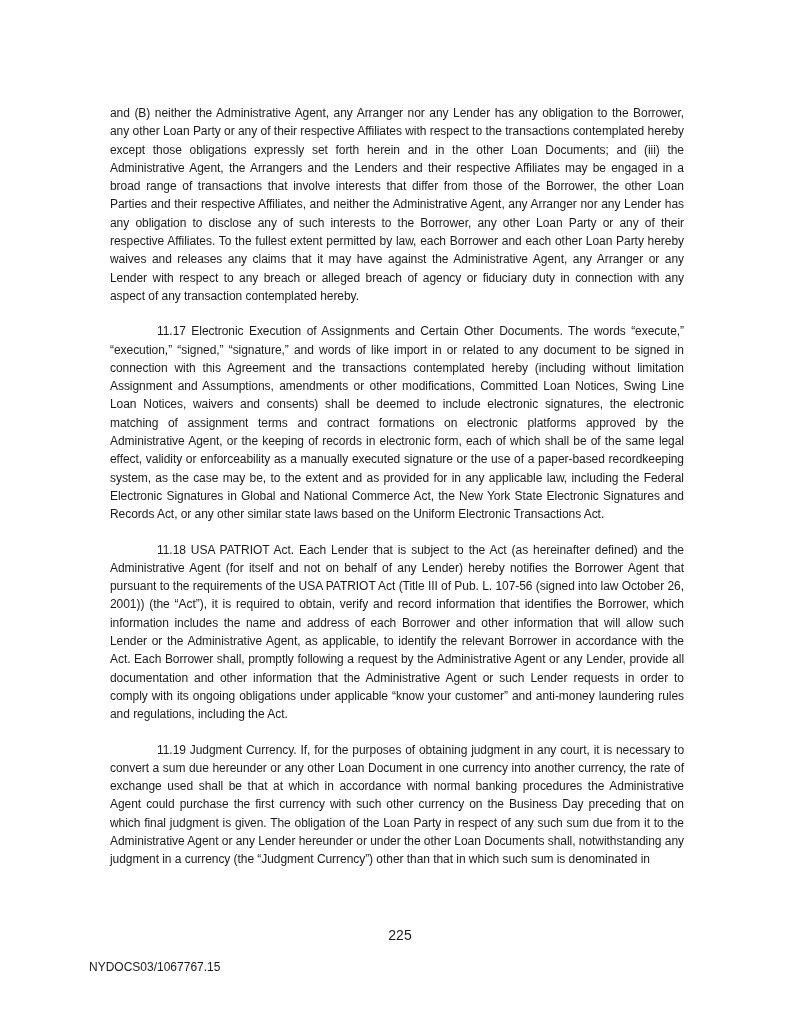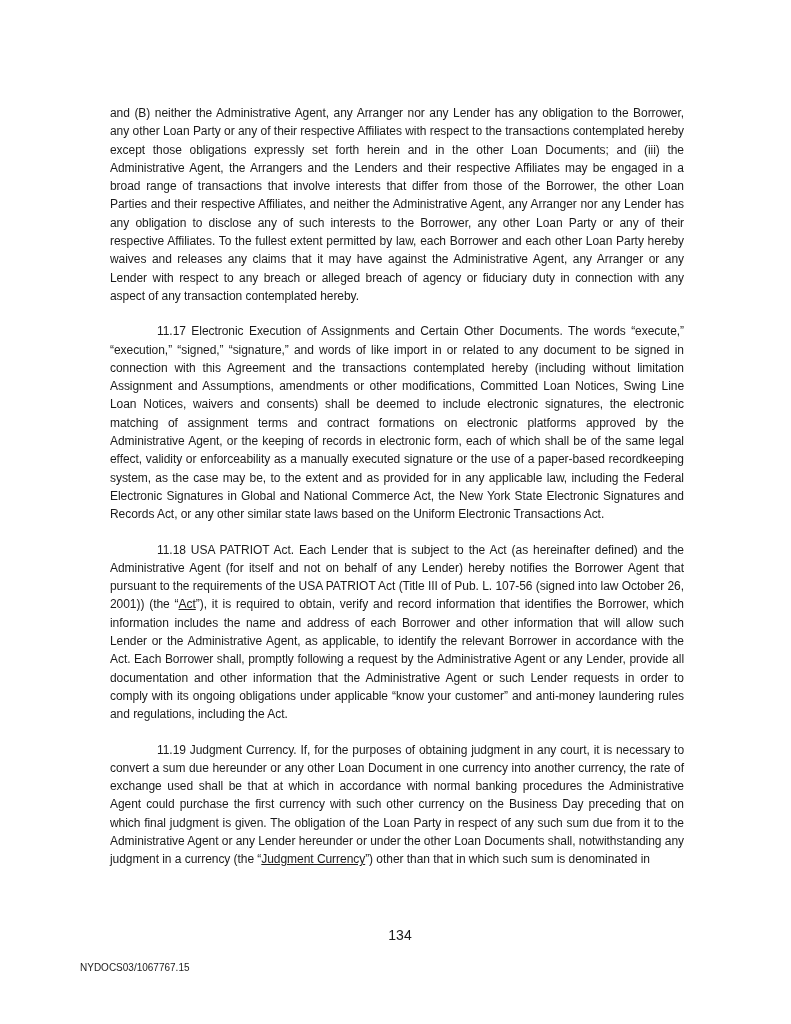--- a/index.html
+++ b/index.html
@@ -29,21 +29,21 @@
     line-height: 18.3px;
     letter-spacing: -0.05px;
   }
   p.para + p.para {
     margin-top: 11px;
   }
   p.para.indent {
     text-indent: 47px;
   }
   .run-bold { font-weight: normal; }
-  .run-underline { text-decoration: underline; }
+  .run-underline { }
   .footer-page-number {
     position: absolute;
     top: 927px;
     left: 93px;
     width: 614px;
     text-align: center;
     font-size: 14px;
     line-height: 17px;
   }
   .footer-title {
@@ -51,31 +51,31 @@
     top: 945px;
     left: 93px;
     width: 614px;
     text-align: center;
     font-size: 12.5px;
     line-height: 15px;
   }
   .footer-ref {
     position: absolute;
     top: 961px;
-    left: 80px;
-    font-size: 10px;
+    left: 89px;
+    font-size: 12px;
     line-height: 13px;
   }
 </style>
 </head>
 <body>
 
 <div class="page">
   <div class="content">
 
   <p class="para"><span>and (B) neither the Administrative Agent, any Arranger nor any Lender has any obligation to the Borrower, any other Loan Party or any of their respective Affiliates with respect to the transactions contemplated hereby except those obligations expressly set forth herein and in the other Loan Documents; and (iii) the Administrative Agent, the Arrangers and the Lenders and their respective Affiliates may be engaged in a broad range of transactions that involve interests that differ from those of the Borrower, the other Loan Parties and their respective Affiliates, and neither the Administrative Agent, any Arranger nor any Lender has any obligation to disclose any of such interests to the Borrower, any other Loan Party or any of their respective Affiliates.  To the fullest extent permitted by law, each Borrower and each other Loan Party hereby waives and releases any claims that it may have against the Administrative Agent, any Arranger or any Lender with respect to any breach or alleged breach of agency or fiduciary duty in connection with any aspect of any transaction contemplated hereby.</span></p>
       <p class="para indent"><span class="run-bold">11.17  Electronic Execution of Assignments and Certain Other Documents.</span><span>  The words “execute,” “execution,” “signed,” “signature,” and words of like import in or related to any document to be signed in connection with this Agreement and the transactions contemplated hereby (including without limitation Assignment and Assumptions, amendments or other modifications, Committed Loan Notices, Swing Line Loan Notices, waivers and consents) shall be deemed to include electronic signatures, the electronic matching of assignment terms and contract formations on electronic platforms approved by the Administrative Agent, or the keeping of records in electronic form, each of which shall be of the same legal effect, validity or enforceability as a manually executed signature or the use of a paper-based recordkeeping system, as the case may be, to the extent and as provided for in any applicable law, including the Federal Electronic Signatures in Global and National Commerce Act, the New York State Electronic Signatures and Records Act, or any other similar state laws based on the Uniform Electronic Transactions Act.</span></p>
       <p class="para indent"><span class="run-bold">11.18  USA PATRIOT Act.</span><span>  Each Lender that is subject to the Act (as hereinafter defined) and the Administrative Agent (for itself and not on behalf of any Lender) hereby notifies the Borrower Agent that pursuant to the requirements of the USA PATRIOT Act (Title III of Pub. L. 107-56 (signed into law October 26, 2001)) (the “</span><span class="run-underline">Act</span><span>”), it is required to obtain, verify and record information that identifies the Borrower, which information includes the name and address of each Borrower and other information that will allow such Lender or the Administrative Agent, as applicable, to identify the relevant Borrower in accordance with the Act.  Each Borrower shall, promptly following a request by the Administrative Agent or any Lender, provide all documentation and other information that the Administrative Agent or such Lender requests in order to comply with its ongoing obligations under applicable “know your customer” and anti-money laundering rules and regulations, including the Act.</span></p>
       <p class="para indent"><span class="run-bold">11.19  Judgment Currency.</span><span>  If, for the purposes of obtaining judgment in any court, it is necessary to convert a sum due hereunder or any other Loan Document in one currency into another currency, the rate of exchange used shall be that at which in accordance with normal banking procedures the Administrative Agent could purchase the first currency with such other currency on the Business Day preceding that on which final judgment is given.  The obligation of the Loan Party in respect of any such sum due from it to the Administrative Agent or any Lender hereunder or under the other Loan Documents shall, notwithstanding any judgment in a currency (the “</span><span class="run-underline">Judgment Currency</span><span>”) other than that in which such sum is denominated in</span></p>
     </div>
-  <div class="footer-page-number">134</div>
+  <div class="footer-page-number">225</div>
   <div class="footer-ref">NYDOCS03/1067767.15</div>
 </div>
 
 </body></html>

